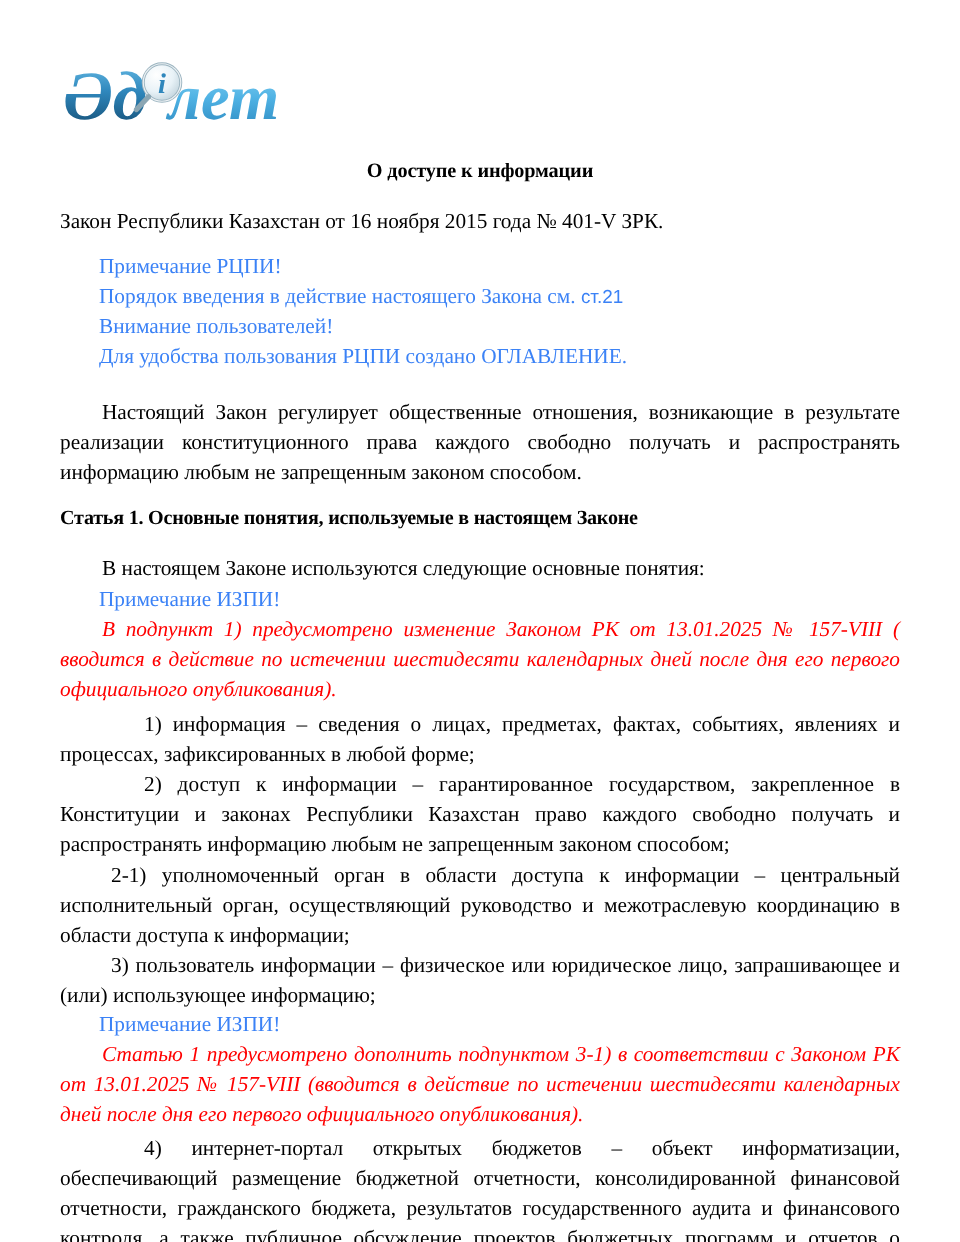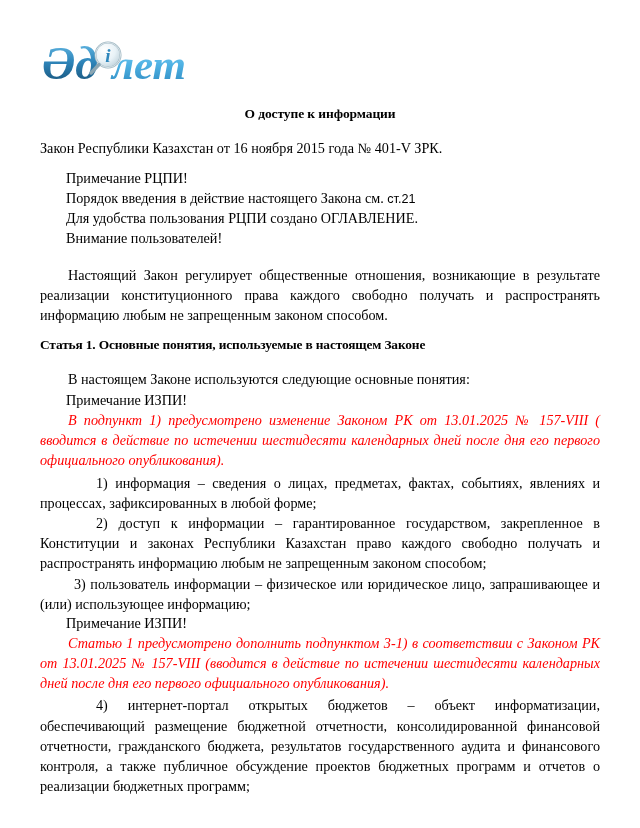--- a/index.html
+++ b/index.html
@@ -48,21 +48,21 @@
     text-align: justify;
     text-justify: inter-word;
   }
   .para.indent {
     text-indent: 28px;
   }
   .para.noindent { text-indent: 0; }
 
   .block-gap { margin-bottom: 11px; }
   .red-line {
-    color: #000000;
+    color: #3b82f6;
     font-size: 14.2px;
     line-height: 1.40;
     margin: 0;
     padding-left: 26px;
     text-align: left;
   }
   .red-para {
     color: #ff0000;
     font-size: 14.2px;
     line-height: 1.40;
@@ -134,42 +134,43 @@
 
   <div class="doc-title">О доступе к информации</div>
 
   <p class="para noindent block-gap">Закон Республики Казахстан от 16 ноября 2015 года № 401-V ЗРК.</p>
 
   <div>
     <p class="red-line">Примечание РЦПИ!</p>
 
     <p class="red-line"><span>Порядок введения в действие настоящего Закона см. </span><span class="mono-link">ст.21</span></p>
 
+    <p class="red-line">Внимание пользователей!</p>
+
     <p class="red-line">Для удобства пользования РЦПИ создано ОГЛАВЛЕНИЕ.</p>
-
-    <p class="red-line">Внимание пользователей!</p>
   </div>
 
   <p class="para indent block-gap">Настоящий Закон регулирует общественные отношения, возникающие в результате реализации конституционного права каждого свободно получать и распространять информацию любым не запрещенным законом способом.</p>
 
   <div class="article-head">Статья 1. Основные понятия, используемые в настоящем Законе</div>
 
   <p class="para indent">В настоящем Законе используются следующие основные понятия:</p>
 
   <div>
     <p class="red-line">Примечание ИЗПИ!</p>
     <p class="red-para">В подпункт 1) предусмотрено изменение Законом РК от 13.01.2025 № 157-VIII ( вводится в действие по истечении шестидесяти календарных дней после дня его первого официального опубликования).</p>
   </div>
 
   <div class="spacer-xs"></div>
 
   <p class="item wide">1) информация – сведения о лицах, предметах, фактах, событиях, явлениях и процессах, зафиксированных в любой форме;</p>
 
   <p class="item wide">2) доступ к информации – гарантированное государством, закрепленное в Конституции и законах Республики Казахстан право каждого свободно получать и распространять информацию любым не запрещенным законом способом;</p>
 
+  <p class="item tight">2-1) уполномоченный орган в области доступа к информации – центральный исполнительный орган, осуществляющий руководство и межотраслевую координацию в области доступа к информации;</p>
 
   <p class="item tight">3) пользователь информации – физическое или юридическое лицо, запрашивающее и (или) использующее информацию;</p>
 
   <div>
     <p class="red-line">Примечание ИЗПИ!</p>
     <p class="red-para">Статью 1 предусмотрено дополнить подпунктом 3-1) в соответствии с Законом РК от 13.01.2025 № 157-VIII (вводится в действие по истечении шестидесяти календарных дней после дня его первого официального опубликования).</p>
   </div>
 
   <div class="spacer-xs"></div>
 

